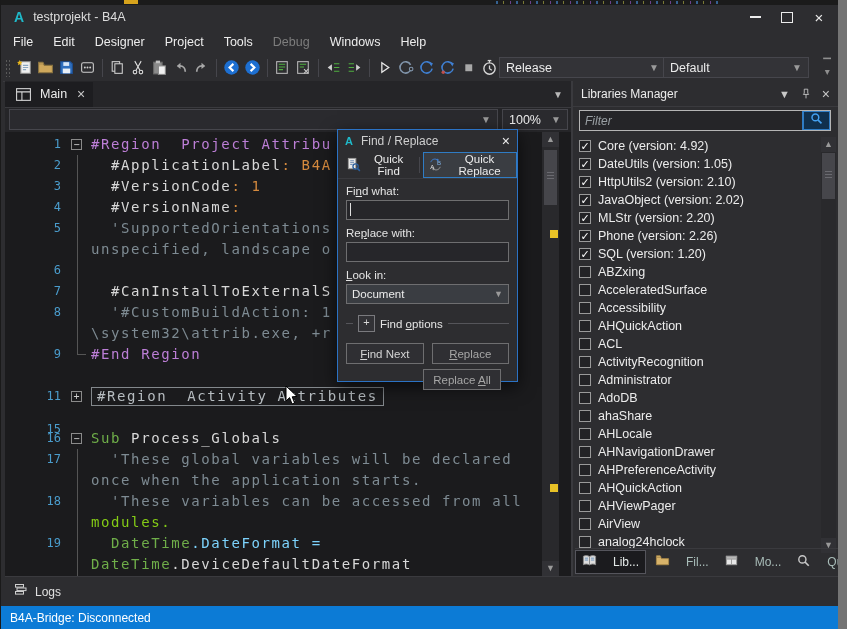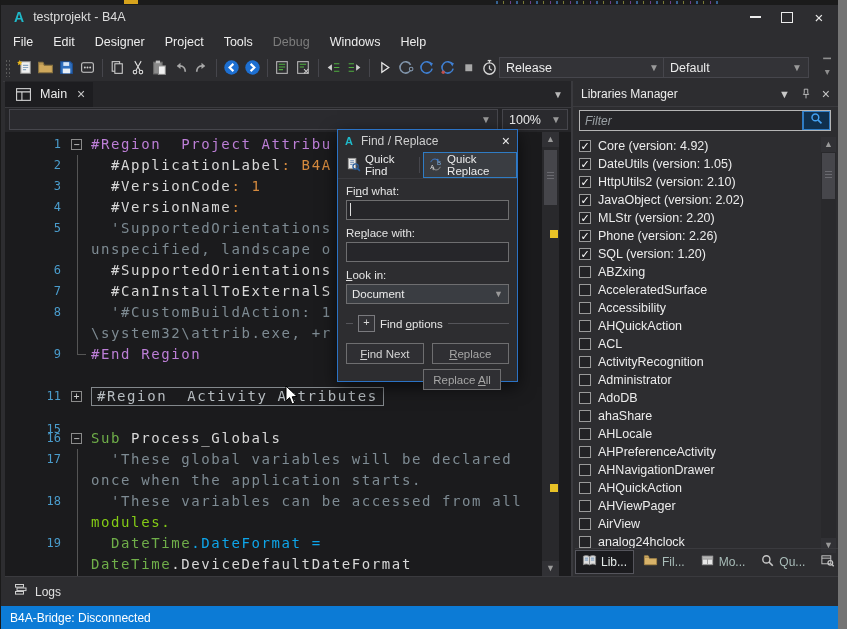--- a/index.html
+++ b/index.html
@@ -80,37 +80,37 @@
     box-shadow:inset 0 0 0 1px #2f7cc4;display:flex;align-items:center;justify-content:center;}
   .searchbtn svg{width:15px;height:15px;}
   .liblist{position:absolute;left:4px;top:56px;right:20px;height:416px;overflow:hidden;}
   .librow{position:relative;height:18px;display:flex;align-items:center;}
   .cb{width:12px;height:12px;border:1px solid #9a9a9a;background:#232326;margin-left:2px;box-sizing:border-box;
     color:#fff;font-size:11px;line-height:10px;text-align:center;flex:none;}
   .liblabel{color:#ececec;font-size:12.5px;margin-left:7px;white-space:nowrap;}
   .libscroll{position:absolute;right:3px;top:56px;width:15px;height:416px;background:#29292c;}
   .libscroll .sarrow{width:15px;}
   .paneltabs{position:absolute;left:2px;bottom:2px;right:0;height:24px;display:flex;align-items:center;gap:3px;border-top:1px solid #3a3a3e;padding-top:1px;}
-  .ptab{display:flex;align-items:center;gap:4px;padding:2px 6px;font-size:12px;color:#a9bdb9;white-space:nowrap;}
+  .ptab{display:flex;align-items:center;gap:16px;padding:2px 6px;font-size:12px;color:#a9bdb9;white-space:nowrap;}
   .ptab svg{width:15px;height:15px;}
   .ptab.sel{border:1px solid #55555c;background:#1b1b1e;color:#e4eae8;}
   
   .logsbar{position:absolute;left:4px;top:576px;width:834px;height:30px;background:#2d2d30;border-top:1px solid #3a3a3e;display:flex;align-items:center;}
   .logsbar svg{width:16px;height:16px;margin-left:8px;}
   .logslabel{color:#e0e0e0;font-size:12px;margin-left:6px;}
   .statusbar{position:absolute;left:0;top:606px;width:838px;height:23px;background:#0c7bd6;display:flex;align-items:center;}
   .statusbar span{color:#fff;font-size:12px;margin-left:9px;}
   
   .dialog{position:absolute;left:336px;top:129px;width:181px;height:253px;background:#2d2d30;border:1px solid #2b72c4;
     box-shadow:0 5px 16px rgba(0,0,0,.65);z-index:50;box-sizing:border-box;}
   .dlg-title{height:22px;display:flex;align-items:center;}
   .dlg-title .applogo{font-size:11px;margin-left:7px;}
   .dlg-title .dtext{color:#cfcfcf;font-size:12px;margin-left:8px;}
   .dclose{margin-left:auto;margin-right:7px;color:#ececec;font-size:14px;}
-  .dlg-tabs{height:26px;display:flex;align-items:center;border-bottom:1px solid #3a3a3e;padding-left:4px;}
+  .dlg-tabs{height:26px;display:flex;align-items:center;border-bottom:1px solid #3a3a3e;padding-left:4px;text-align:center;}
   .dbtn{display:flex;align-items:center;gap:4px;color:#ececec;font-size:11.5px;padding:2px 4px;height:20px;}
   .dbtn svg{width:15px;height:15px;}
   .dbtn.sel{border:1px solid #2f7cc4;background:#3a3d42;}
   .dlg-tabs .vsep{height:16px;margin:0 3px;}
   .dlg-body{position:absolute;left:8px;right:8px;top:48px;bottom:0;}
   .dlbl{color:#e4e4e4;font-size:11.5px;margin-top:7px;}
   .dinput{height:18px;border:1px solid #6e6e70;background:#26262a;margin-top:3px;position:relative;}
   .caret{position:absolute;left:3px;top:2px;width:1px;height:13px;background:#e0e0e0;}
   .dselect{height:18px;border:1px solid #6e6e70;background:#3a3d42;margin-top:3px;display:flex;align-items:center;color:#ececec;font-size:11.5px;padding:0 5px;}
   .dselect .dd{margin-left:auto;color:#9a9a9a;font-size:9px;font-style:normal;}
@@ -370,21 +370,20 @@
           </div>
           <div class="crow" style="top: 86px;">
             <span class="lnum">5</span>
             <span class="ctext"><span style="color: rgb(126, 139, 147);">  'SupportedOrientations</span></span>
           </div>
           <div class="crow" style="top: 107px;">
             <span class="ctext"><span style="color: rgb(126, 139, 147); text-align: right;">unspecified, landscape o</span></span>
           </div>
           <div class="crow" style="top: 128px;">
             <span class="lnum">6</span>
-            <span class="ctext"><span style="color: rgb(216, 216, 216);">  #SupportedOrientations</span></span>
           </div>
           <div class="crow" style="top: 149px;">
             <span class="lnum">7</span>
             <span class="ctext"><span style="color: rgb(216, 216, 216);">  #CanInstallToExternalS</span></span>
           </div>
           <div class="crow" style="top: 170px;">
             <span class="lnum">8</span>
             <span class="ctext"><span style="color: rgb(126, 139, 147);">  '#CustomBuildAction: 1</span></span>
           </div>
           <div class="crow" style="top: 191px;">
@@ -417,21 +416,21 @@
           </div>
           <div class="crow" style="top: 359px;">
             <span class="lnum">18</span>
             <span class="ctext"><span style="color: rgb(126, 139, 147);">  'These variables can be accessed from all</span></span>
           </div>
           <div class="crow" style="top: 380px;">
             <span class="ctext"><span style="color: #84cc16;">modules.</span></span>
           </div>
           <div class="crow" style="top: 401px;">
             <span class="lnum">19</span>
-            <span class="ctext"><span style="color: rgb(111, 174, 73);">  DateTime</span><span style="color: #0ea5e9;">.DateFormat =</span></span>
+            <span class="ctext"><span style="color: rgb(111, 174, 73);">  DateTime</span><span style="color: #7dd3fc;">.DateFormat =</span></span>
           </div>
           <div class="crow" style="top: 422px;">
             <span class="ctext"><span style="color: rgb(111, 174, 73);">DateTime</span><span style="color: rgb(216, 216, 216);">.DeviceDefaultDateFormat</span></span>
           </div>
         </div>
   </div>
 
   <div class="splitter"></div>
 
   <div class="libpane">
@@ -520,25 +519,25 @@
           <div class="librow">
             <span class="cb"></span>
             <span class="liblabel">ahaShare</span>
           </div>
           <div class="librow">
             <span class="cb"></span>
             <span class="liblabel">AHLocale</span>
           </div>
           <div class="librow">
             <span class="cb"></span>
+            <span class="liblabel">AHNavigationDrawer</span>
+          </div>
+          <div class="librow">
+            <span class="cb"></span>
             <span class="liblabel">AHPreferenceActivity</span>
-          </div>
-          <div class="librow">
-            <span class="cb"></span>
-            <span class="liblabel">AHNavigationDrawer</span>
           </div>
           <div class="librow">
             <span class="cb"></span>
             <span class="liblabel">AHQuickAction</span>
           </div>
           <div class="librow">
             <span class="cb"></span>
             <span class="liblabel">AHViewPager</span>
           </div>
           <div class="librow">

